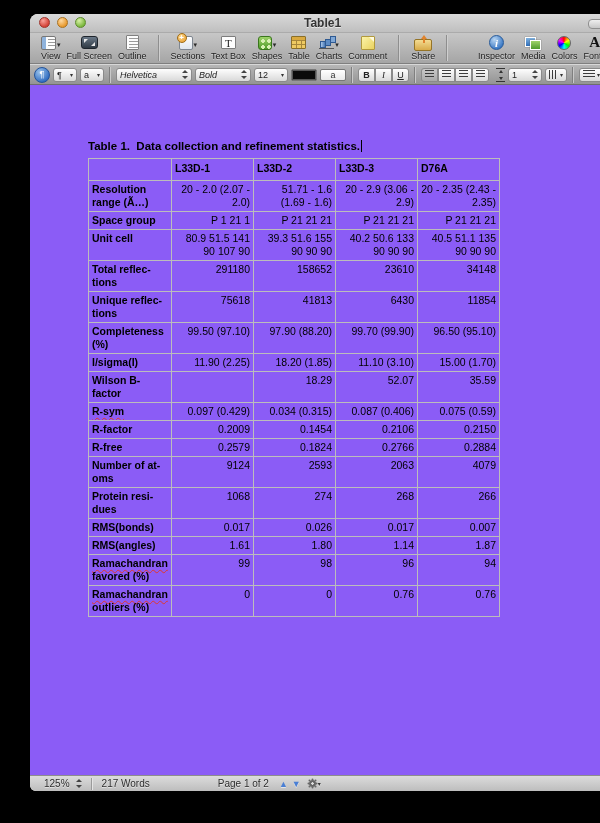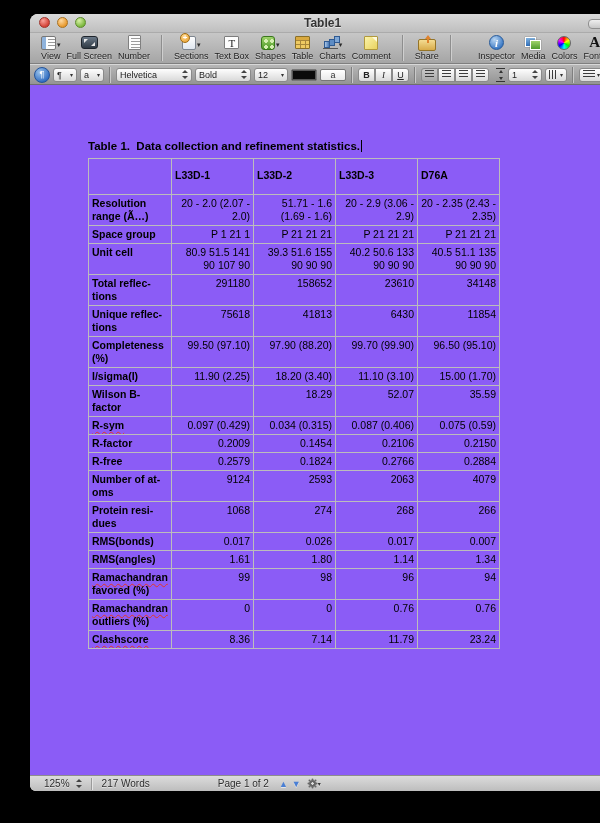--- a/index.html
+++ b/index.html
@@ -77,21 +77,21 @@
   
   .formatbar{height:21px;flex:0 0 21px;background:linear-gradient(#b6b6b6,#949494);
              border-top:1px solid #d8d8d8;border-bottom:1px solid #6e6e6e;
              display:flex;align-items:center;padding:0 4px;box-sizing:border-box;gap:3px;}
   .fb-circle{width:14px;height:14px;border-radius:50%;background:radial-gradient(circle at 35% 30%,#9cc4ec,#2f6cc0 75%);
              border:1px solid #24549a;color:#fff;font-size:9px;line-height:13px;text-align:center;flex:0 0 auto;}
   .fb-dd,.fb-select,.fb-combo,.fb-btn{height:14px;border:1px solid #8a8a8a;border-radius:3px;
              background:linear-gradient(#fefefe,#d9d9d9);font-size:9px;color:#222;
              display:flex;align-items:center;padding:0 3px;box-sizing:border-box;gap:2px;white-space:nowrap;}
   .fb-dd{width:24px;justify-content:space-between;}
-  .fb-select{justify-content:space-between;}
+  .fb-select{justify-content:space-between;font-style:italic;}
   .fb-select.wide{width:76px;}
   .fb-select.mid{width:56px;}
   .fb-combo{width:34px;justify-content:space-between;}
   .dn{font-size:6px;color:#333;}
   .ud{width:7px;height:9px;position:relative;flex:0 0 7px;}
   .ud::before{content:"";position:absolute;left:1px;top:0;border-style:solid;border-width:0 3px 3px 3px;border-color:transparent transparent #444 transparent;}
   .ud::after{content:"";position:absolute;left:1px;bottom:0;border-style:solid;border-width:3px 3px 0 3px;border-color:#444 transparent transparent transparent;}
   .fb-swatch{width:26px;height:12px;border:1px solid #777;border-radius:2px;box-sizing:border-box;flex:0 0 auto;}
   .fb-swatch.black{background:#0a0a0a;box-shadow:inset 0 0 0 1px #555;}
   .fb-swatch.awell{background:linear-gradient(#fff,#e9e9e9);font-size:9px;line-height:10px;text-align:center;color:#333;}
@@ -110,21 +110,21 @@
   .spacing-ic::after{content:"";position:absolute;left:3px;bottom:1px;border-style:solid;border-width:3px 2.5px 0 2.5px;border-color:#333 transparent transparent transparent;}
   .colpat{width:9px;height:9px;background-image:repeating-linear-gradient(to right,#3c3c3c 0 1px,transparent 1px 3px);}
   .listpat{width:12px;height:9px;background-image:repeating-linear-gradient(to bottom,#3c3c3c 0 1px,transparent 1px 3px);}
   
   .content{flex:1;position:relative;background:#8b5cf6;overflow:hidden;}
   .doc-title{position:absolute;left:58px;top:55px;font-size:11.5px;font-weight:bold;color:#000;white-space:pre;}
   .cursor{display:inline-block;width:1px;height:12px;background:#000;vertical-align:-2px;margin-left:1px;}
   table.stats{position:absolute;left:58px;top:73px;border-collapse:collapse;table-layout:fixed;width:411px;
               font-size:10.5px;line-height:13px;color:#000;}
   table.stats th,table.stats td{border:1px solid #bcbcbc;vertical-align:top;padding:2px 3px;overflow:hidden;}
-  table.stats thead th{font-weight:bold;text-align:left;height:15px;padding:10px 3px;}
+  table.stats thead th{font-weight:bold;text-align:left;height:15px;padding:3px 3px;}
   th.rowlab{font-weight:bold;text-align:left;}
   td.val{text-align:right;}
   .sq{text-decoration-line:underline;text-decoration-style:wavy;text-decoration-color:#e2372a;
       text-decoration-thickness:1px;text-underline-offset:2px;}
   
   .vscroll{position:absolute;right:0;top:0;bottom:0;width:15px;background:linear-gradient(90deg,#ececec,#fafafa 40%,#e4e4e4);border-left:1px solid #bcbcbc;box-sizing:border-box;}
   .sb-up{position:absolute;top:2px;left:3px;width:0;height:0;border-style:solid;border-width:0 4px 6px 4px;border-color:transparent transparent #555 transparent;}
   .sb-thumb{position:absolute;left:1px;top:12px;width:12px;height:326px;border-radius:7px;
             background:linear-gradient(90deg,#b3d0ec,#5d9ad8 45%,#8ab6e4);border:1px solid #4a7cb0;box-sizing:border-box;}
   .sb-down{position:absolute;bottom:3px;left:3px;width:0;height:0;border-style:solid;border-width:6px 4px 0 4px;border-color:#555 transparent transparent transparent;}
@@ -170,21 +170,21 @@
       <div class="tb-item">
         <div class="tb-iconrow">
           <span class="icon ic-fullscreen"></span>
         </div>
         <div class="tb-label">Full Screen</div>
       </div>
       <div class="tb-item">
         <div class="tb-iconrow">
           <span class="icon ic-outline"></span>
         </div>
-        <div class="tb-label">Number</div>
+        <div class="tb-label">Outline</div>
       </div>
       <div class="tb-sep"></div>
       <div class="tb-item">
         <div class="tb-iconrow">
           <span class="icon ic-sections"></span>
           <span class="tb-caret">▾</span>
         </div>
         <div class="tb-label">Sections</div>
       </div>
       <div class="tb-item">
@@ -373,21 +373,21 @@
           <tr>
             <th class="rowlab"><span>Completeness</span><br><span>(%)</span></th>
             <td class="val">99.50 (97.10)</td>
             <td class="val">97.90 (88.20)</td>
             <td class="val">99.70 (99.90)</td>
             <td class="val">96.50 (95.10)</td>
           </tr>
           <tr>
             <th class="rowlab"><span>I/sigma(I)</span></th>
             <td class="val">11.90 (2.25)</td>
-            <td class="val">18.20 (3.40)</td>
+            <td class="val">18.20 (1.85)</td>
             <td class="val">11.10 (3.10)</td>
             <td class="val">15.00 (1.70)</td>
           </tr>
           <tr>
             <th class="rowlab"><span>Wilson B-</span><br><span>factor</span></th>
             <td class="val"></td>
             <td class="val">18.29</td>
             <td class="val">52.07</td>
             <td class="val">35.59</td>
           </tr>
@@ -431,42 +431,35 @@
             <td class="val">0.017</td>
             <td class="val">0.026</td>
             <td class="val">0.017</td>
             <td class="val">0.007</td>
           </tr>
           <tr>
             <th class="rowlab"><span>RMS(angles)</span></th>
             <td class="val">1.61</td>
             <td class="val">1.80</td>
             <td class="val">1.14</td>
-            <td class="val">1.34</td>
+            <td class="val">1.87</td>
           </tr>
           <tr>
             <th class="rowlab"><span class="sq">Ramachandran</span><br><span>favored (%)</span></th>
             <td class="val">99</td>
             <td class="val">98</td>
             <td class="val">96</td>
             <td class="val">94</td>
           </tr>
           <tr>
             <th class="rowlab"><span class="sq">Ramachandran</span><br><span>outliers (%)</span></th>
             <td class="val">0</td>
             <td class="val">0</td>
             <td class="val">0.76</td>
             <td class="val">0.76</td>
-          </tr>
-          <tr>
-            <th class="rowlab"><span class="sq">Clashscore</span></th>
-            <td class="val">8.36</td>
-            <td class="val">7.14</td>
-            <td class="val">11.79</td>
-            <td class="val">23.24</td>
           </tr>
         </tbody>
     </table>
     <div class="vscroll">
       <div class="sb-up"></div>
       <div class="sb-thumb"></div>
       <div class="sb-down"></div>
     </div>
   </div>
 

